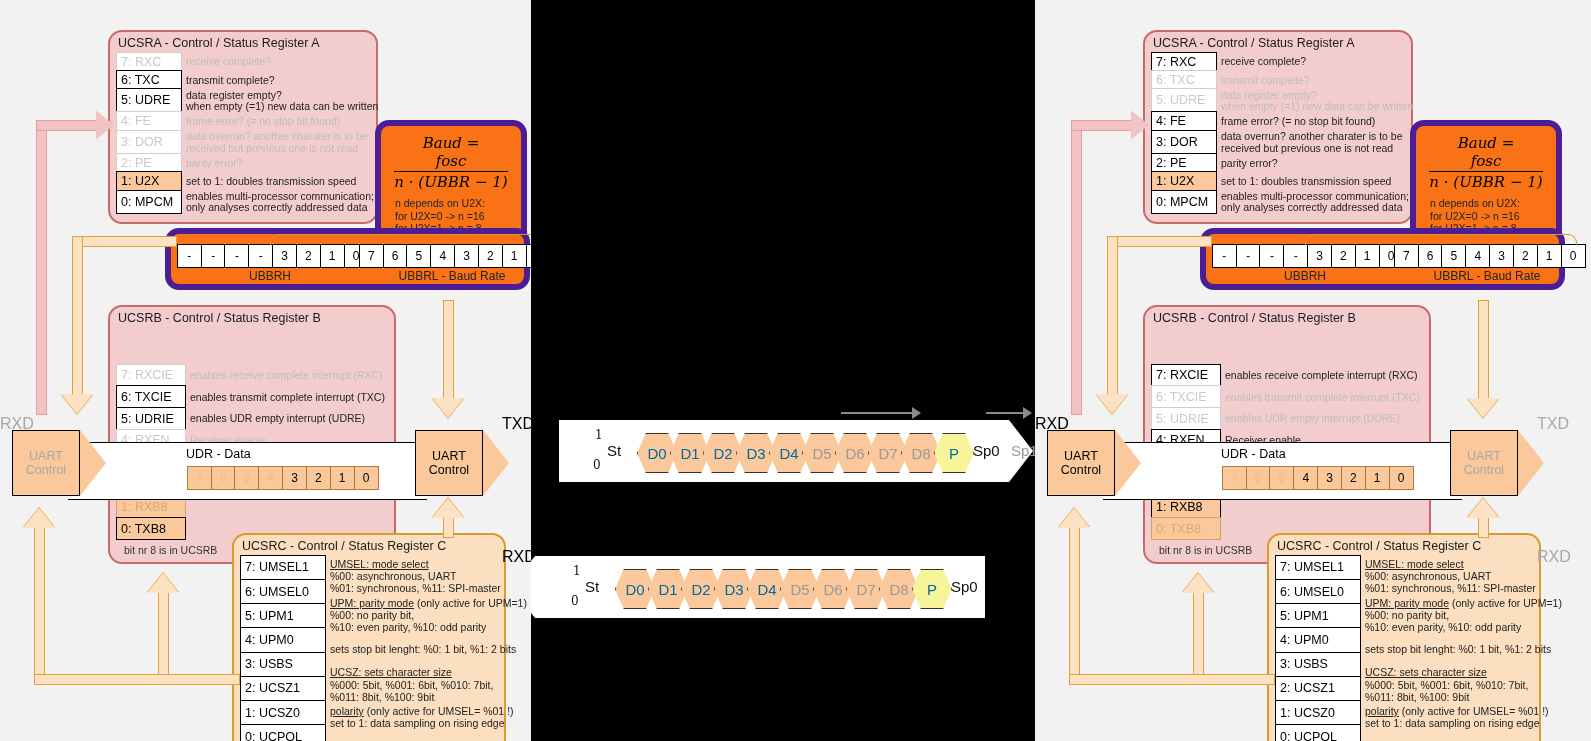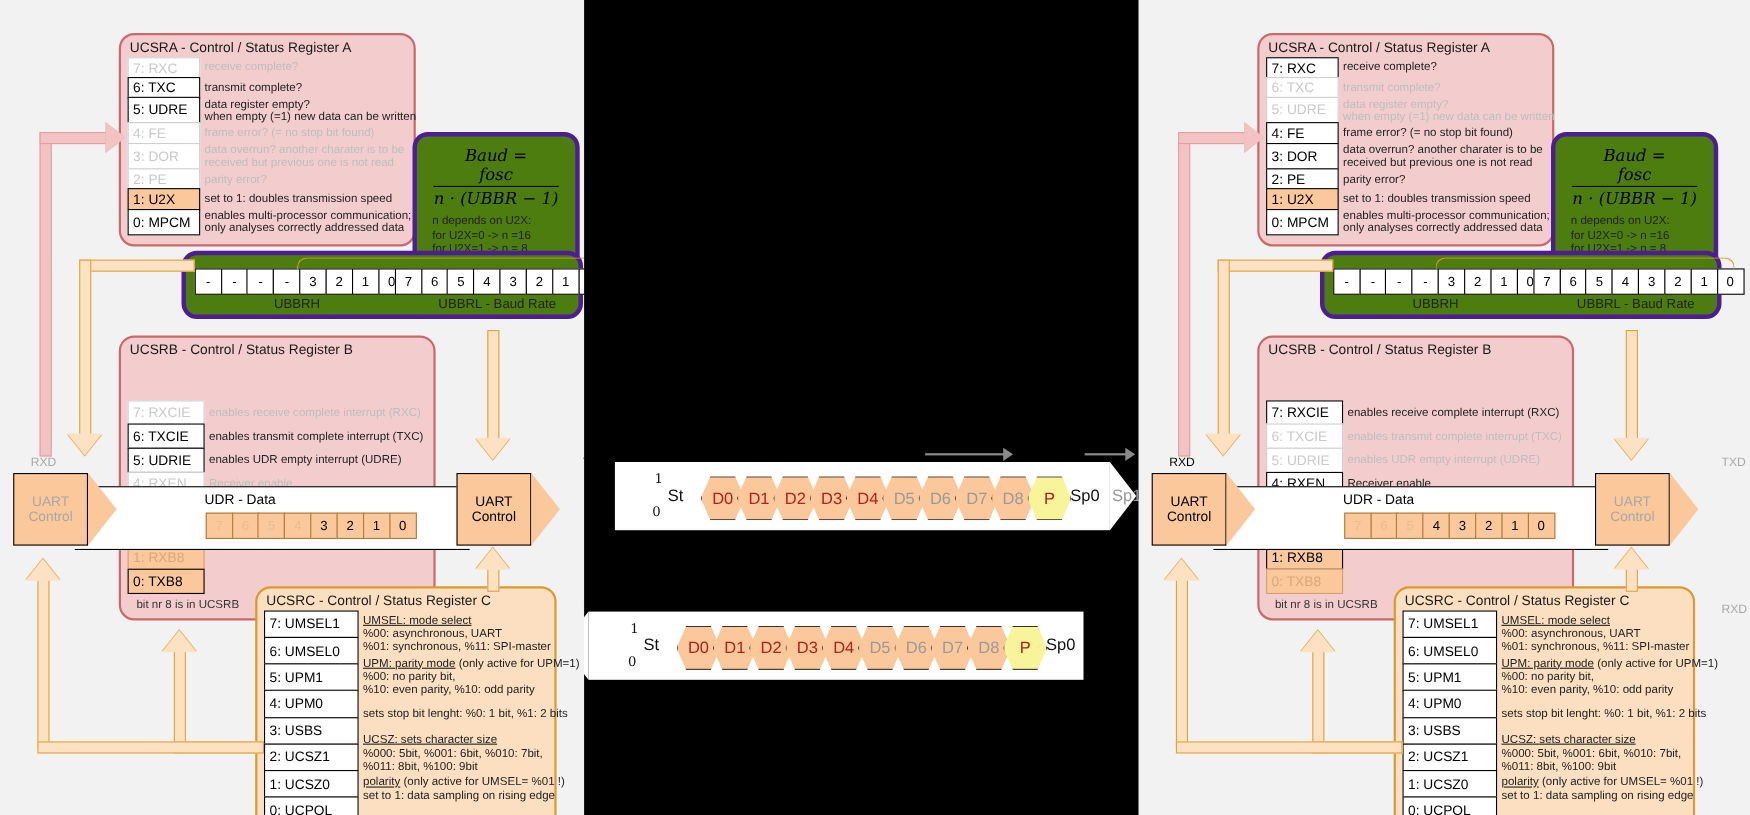--- a/index.html
+++ b/index.html
@@ -30,21 +30,21 @@
 
   
   .ucsra{width:270px;}
   .ucsrb{width:288px;margin-top:37px;}
   .ucsrc{width:274px;}
   .ucsra .bitname{height:19.6px;}
   .ucsrb .bitname{height:23px;}
   .ucsrc .bitname{width:86px;height:25.5px;font-size:12.5px;}
 
   
-  .baud{position:absolute;background:#4d7c0f;border:4px solid #4c1d95;border-radius:14px;
+  .baud{position:absolute;background:#f97316;border:6px solid #4c1d95;border-radius:14px;
         box-sizing:border-box;}
   .formula{font-family:"DejaVu Serif",serif;font-style:italic;font-size:15px;color:#000;
            text-align:center;padding-top:8px;}
   .frac{display:inline-block;vertical-align:middle;text-align:center;}
   .frac .num{border-bottom:1.4px solid #000;padding:0 6px 1px;}
   .frac .den{padding-top:1px;}
   .baudnote{font-size:10.5px;line-height:12.5px;color:#222;padding:6px 0 0 14px;}
   .ubbrspeed{font-size:11px;color:#222;text-align:center;padding-top:10px;}
 
   
@@ -58,21 +58,21 @@
   .striplabel{position:absolute;font-size:12px;color:#222;text-align:center;}
   .brace{position:absolute;border-top:1.5px solid #d99a2e;
          border-left:1.5px solid #d99a2e;border-right:1.5px solid #d99a2e;
          border-radius:9px 9px 0 0;height:10px;}
 
   
   .uartctl{position:absolute;width:68px;height:66px;background:#fac89a;border:1.6px solid #000;
            box-sizing:border-box;font-size:12.5px;color:#000;display:flex;flex-direction:column;
            align-items:center;justify-content:center;line-height:14px;}
   .uartctl.dim{color:#a8a8a8;}
-  .portlbl{position:absolute;font-size:11px;color:#000;margin-left:28px;}
+  .portlbl{position:absolute;font-size:16px;color:#000;}
   .portlbl.dim{color:#a8a8a8;}
 
   
   .udrband{position:absolute;background:#fff;border-top:1.6px solid #000;
            border-bottom:1.6px solid #000;}
   .udrtitle{position:absolute;font-size:12.5px;color:#000;}
   .arrowhead-r{position:absolute;width:0;height:0;border-top:28px solid transparent;
                border-bottom:28px solid transparent;border-left:24px solid #fff;}
   .note8{position:absolute;font-size:10.5px;color:#333;}
 
@@ -86,21 +86,21 @@
   .ar-down-or{position:absolute;width:0;height:0;border-left:16px solid transparent;
               border-right:16px solid transparent;border-top:20px solid #fce2c2;}
   .ar-up-or{position:absolute;width:0;height:0;border-left:16px solid transparent;
             border-right:16px solid transparent;border-bottom:20px solid #fce2c2;}
 
   
   .frame{position:absolute;background:#fff;}
   .hexb{position:absolute;width:38px;height:38px;background:#fac89a;
         clip-path:polygon(22% 0,78% 0,100% 50%,78% 100%,22% 100%,0 50%);
         border:0;display:flex;align-items:center;justify-content:center;
-        font-size:15px;color:#b91c1c;}
+        font-size:15px;color:#0369a1;}
   .hexb.dim{color:#9a9a9a;}
   .hexb.par{background:#f7f49a;}
   .fr-lbl{position:absolute;font-size:15px;color:#111;}
   .fr-lbl.dim{color:#9a9a9a;}
   .fr-digit{position:absolute;font-size:12px;color:#111;font-family:"DejaVu Serif",serif;}
   .grey-arrow{position:absolute;height:2px;background:#8a8a8a;}
   .grey-arrow:after{content:"";position:absolute;right:-8px;top:-5px;width:0;height:0;
         border-top:6px solid transparent;border-bottom:6px solid transparent;
         border-left:9px solid #8a8a8a;}
 </style>

